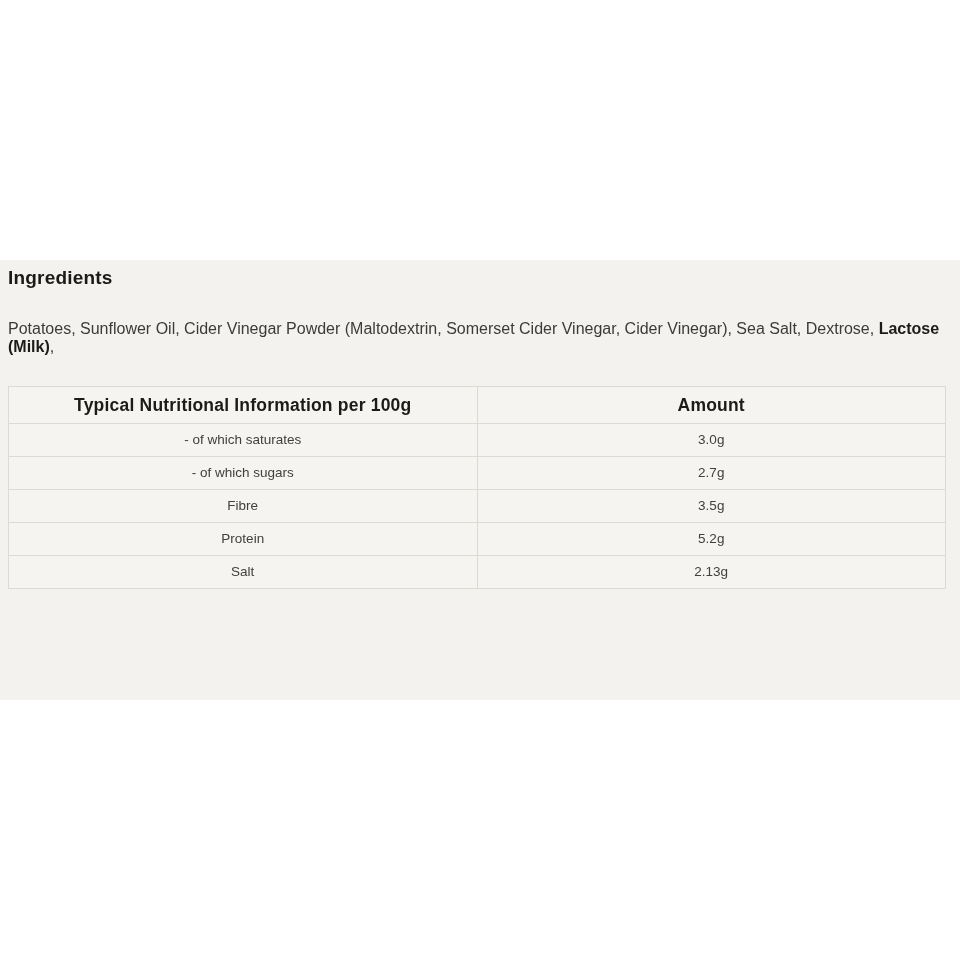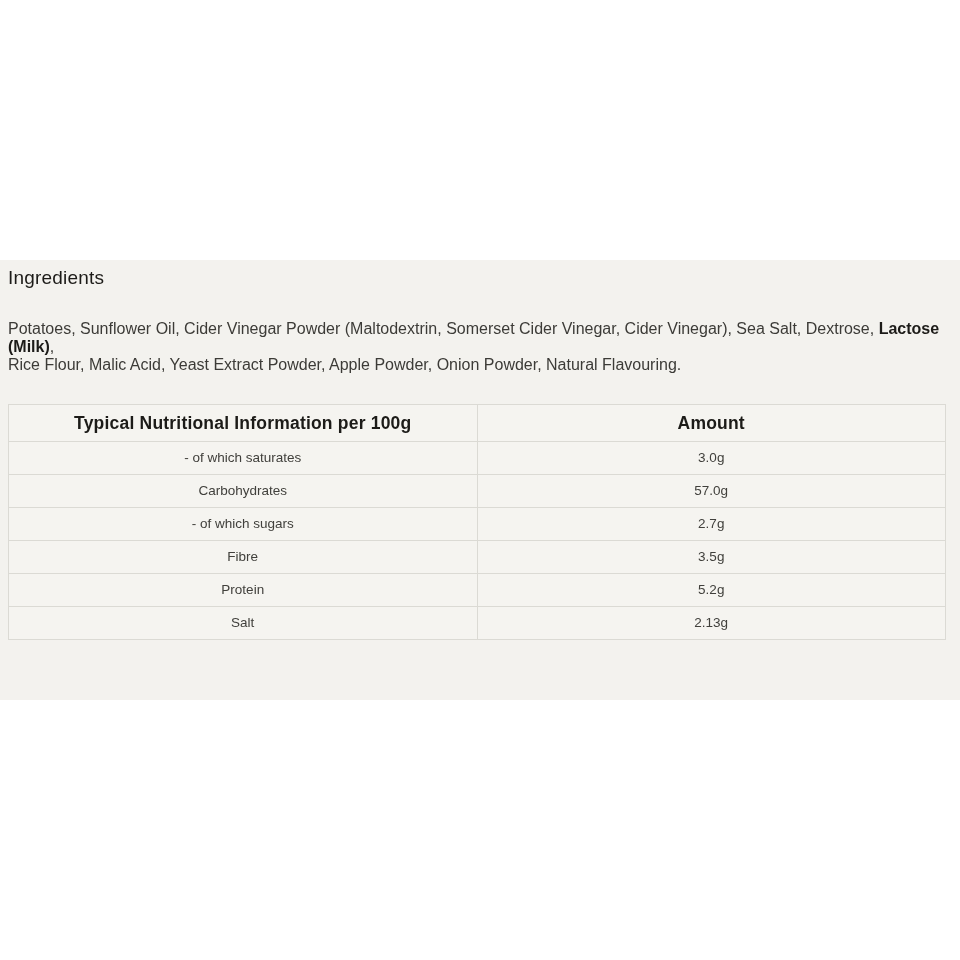--- a/index.html
+++ b/index.html
@@ -21,21 +21,21 @@
     top: 260px;
     left: 0;
     width: 960px;
     height: 440px;
     background: #f3f2ee;
     padding: 5px 8px 22px 8px;
   }
   .section-title {
     font-size: 19px;
     line-height: 25px;
-    font-weight: normal;
+    font-weight: bold;
     color: #1c1b18;
     letter-spacing: 0.2px;
   }
   .ingredients-text {
     margin-top: 30px;
     font-size: 16px;
     line-height: 18px;
     color: #3c3b37;
   }
   .ingredients-text b { color: #1c1b18; }
@@ -68,37 +68,33 @@
     color: #41403c;
   }
 </style>
 </head>
 <body>
 
 <div class="page">
   <section class="info-panel">
     <h2 class="section-title">Ingredients</h2>
 
-    <p class="ingredients-text" id="ingredients-text"><span>Potatoes, Sunflower Oil, Cider Vinegar Powder (Maltodextrin, Somerset Cider Vinegar, Cider Vinegar), Sea Salt, Dextrose, </span><b>Lactose (Milk)</b><span>,</span><br><span>Rice Flour, Malic Acid, Yeast Extract Powder, Apple Powder, Onion Powder, Natural Flavouring.</span></p>
+    <p class="ingredients-text" id="ingredients-text"><span>Potatoes, Sunflower Oil, Cider Vinegar Powder (Maltodextrin, Somerset Cider Vinegar, Cider Vinegar), Sea Salt, Dextrose, </span><b>Lactose (Milk)</b><span>,</span><br></p>
 
     <table class="nutrition-table">
       <thead>
         <tr>
           <th>Typical Nutritional Information per 100g</th>
           <th>Amount</th>
         </tr>
       </thead>
       <tbody id="nutrition-rows">
           <tr>
             <td>- of which saturates</td>
             <td>3.0g</td>
-          </tr>
-          <tr>
-            <td>Carbohydrates</td>
-            <td>57.0g</td>
           </tr>
           <tr>
             <td>- of which sugars</td>
             <td>2.7g</td>
           </tr>
           <tr>
             <td>Fibre</td>
             <td>3.5g</td>
           </tr>
           <tr>

